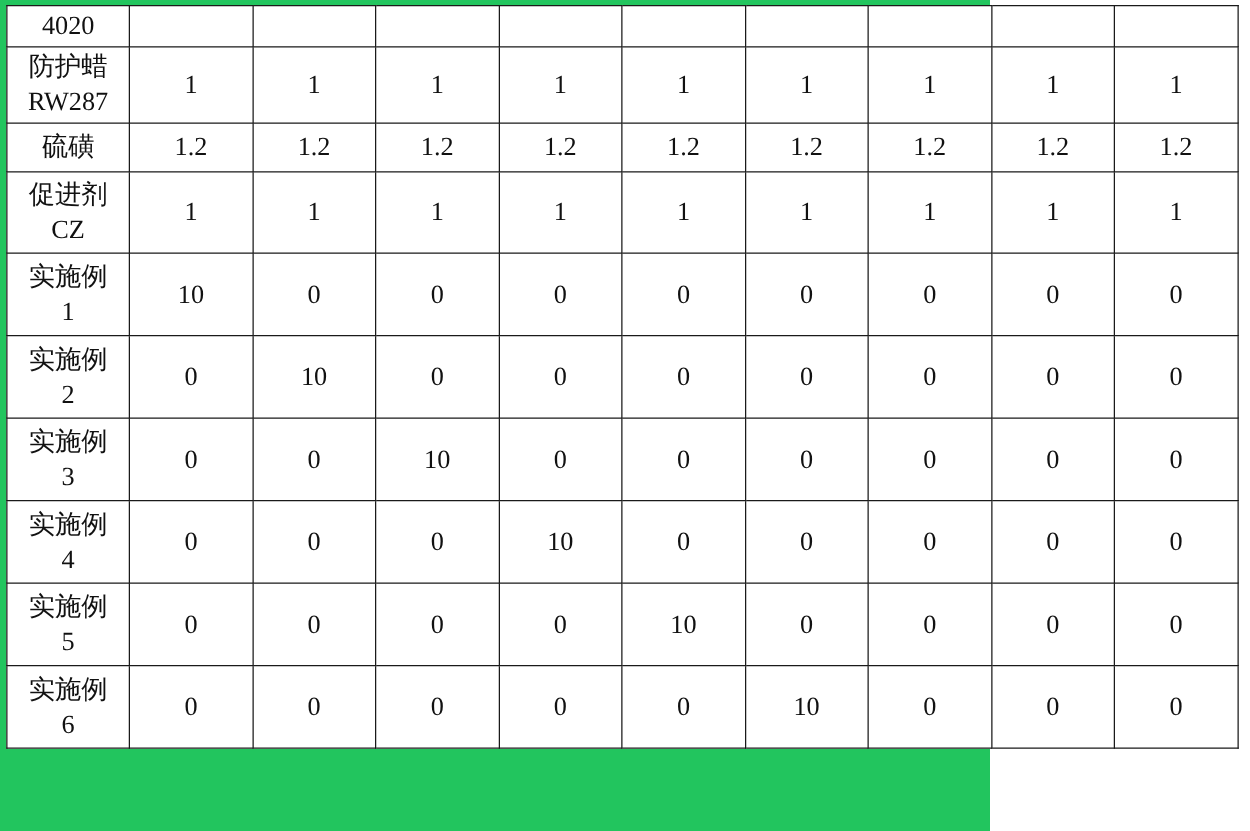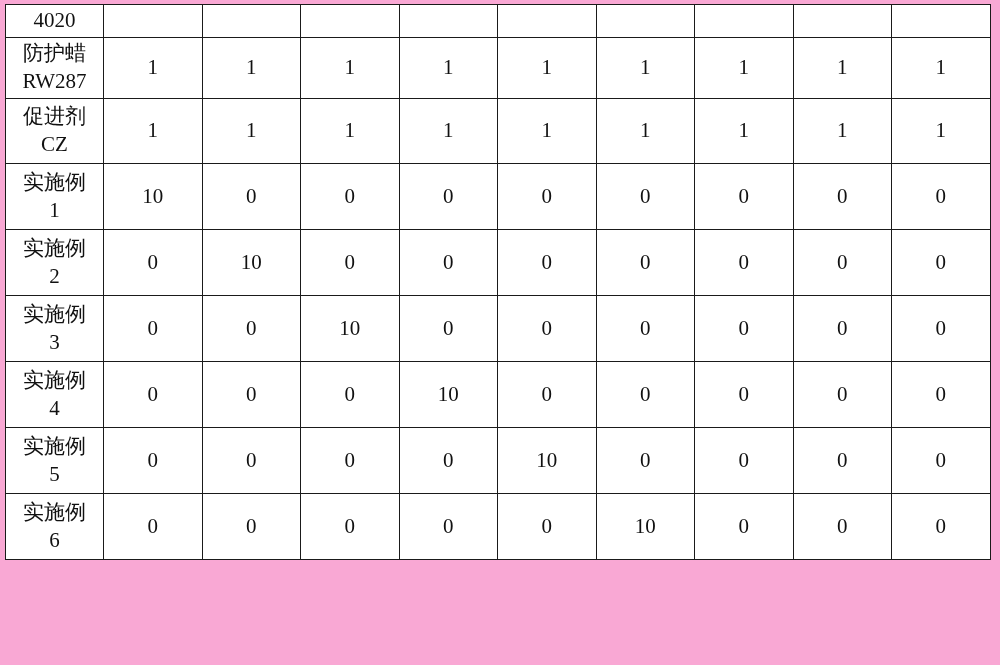--- a/index.html
+++ b/index.html
@@ -10,23 +10,23 @@
   }
   body {
     width: 1000px;
     height: 665px;
     font-family: "Liberation Serif", "DejaVu Serif", serif;
     color: #000000;
     overflow: hidden;
   }
   .page {
     position: relative;
-    width: 1000px;
+    width: 792px;
     height: 665px;
-    background: #f9a8d4;
+    background: #22c55e;
   }
   table.patent-table {
     position: absolute;
     left: 5px;
     top: 4px;
     width: 985px;
     border-collapse: collapse;
     table-layout: fixed;
     background: #ffffff;
   }
@@ -104,20 +104,34 @@
           <td class="data-cell">1</td>
           <td class="data-cell">1</td>
           <td class="data-cell">1</td>
           <td class="data-cell">1</td>
           <td class="data-cell">1</td>
           <td class="data-cell">1</td>
           <td class="data-cell">1</td>
           <td class="data-cell">1</td>
           <td class="data-cell">1</td>
         </tr>
+        <tr class="r-sulfur">
+          <td class="label-cell">
+            <span class="lbl-line">硫磺</span>
+          </td>
+          <td class="data-cell">1.2</td>
+          <td class="data-cell">1.2</td>
+          <td class="data-cell">1.2</td>
+          <td class="data-cell">1.2</td>
+          <td class="data-cell">1.2</td>
+          <td class="data-cell">1.2</td>
+          <td class="data-cell">1.2</td>
+          <td class="data-cell">1.2</td>
+          <td class="data-cell">1.2</td>
+        </tr>
         <tr class="r-cz">
           <td class="label-cell">
             <span class="lbl-line">促进剂</span>
             <span class="lbl-line">CZ</span>
           </td>
           <td class="data-cell">1</td>
           <td class="data-cell">1</td>
           <td class="data-cell">1</td>
           <td class="data-cell">1</td>
           <td class="data-cell">1</td>

